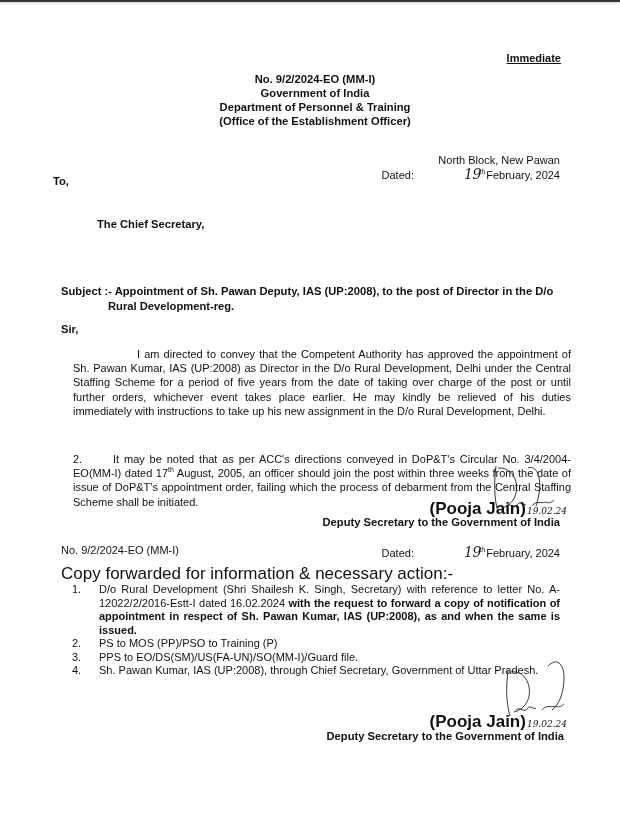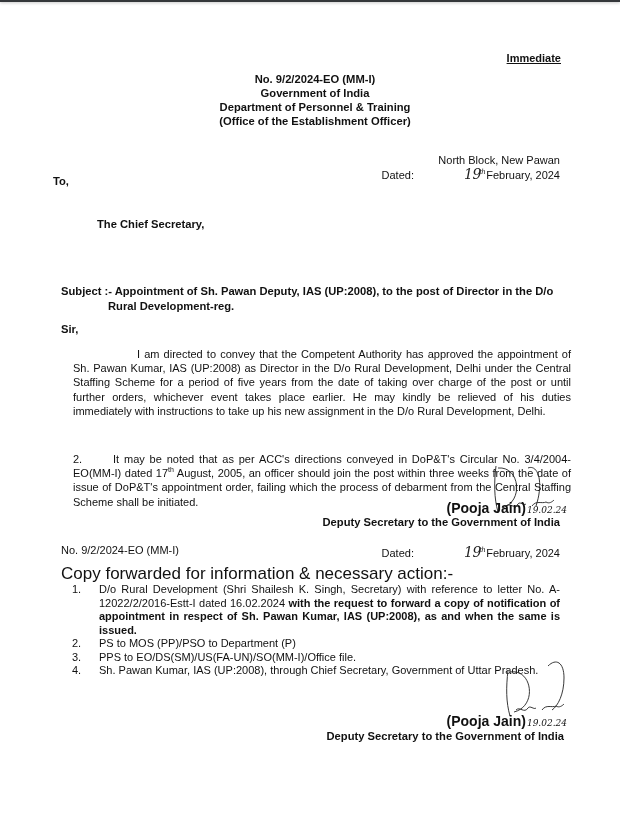--- a/index.html
+++ b/index.html
@@ -20,21 +20,21 @@
     .addressee { left: 97px; top: 217px; line-height: 14px; font-weight: bold; }
     .subject { left: 61px; top: 284px; font-weight: bold; line-height: 15px; }
     .subject .cont { padding-left: 47px; }
     .sir { left: 61px; top: 323px; font-weight: bold; }
     .para { position: absolute; left: 73px; width: 498px; text-align: justify; line-height: 14.2px; font-size: 11px; }
     .para1 { top: 347px; text-indent: 64px; }
     .para2 { top: 452px; }
     .para2 .num { display: inline-block; width: 40px; }
     sup { font-size: 7px; line-height: 0; }
     .sign-block { right: 58px; line-height: 13px; }
-    .sig-name { font-weight: bold; font-size: 14px; }
+    .sig-name { font-weight: bold; font-size: 17px; }
     .sig-title { font-weight: bold; font-size: 11.2px; }
     .sign-date { font-family: "DejaVu Serif", serif; font-style: italic; font-size: 9px; margin-left: 1px; }
     .copyno { left: 61px; top: 544px; font-size: 11px; }
     .copydate { right: 60px; top: 544px; font-size: 11px; }
     .copyfwd { left: 61px; top: 564px; font-size: 17px; }
     .list { position: absolute; left: 72px; width: 488px; font-size: 11px; line-height: 13.5px; }
     .li { display: flex; }
     .li .n { width: 27px; flex: none; }
     .li .t { flex: 1; text-align: justify; }
     .sigsvg { position: absolute; }
@@ -100,25 +100,25 @@
 </div>
 <div class="abs copyfwd">Copy forwarded for information &amp; necessary action:-</div>
 
 <div class="list" style="top:583px;">
   <div class="li">
     <span class="n">1.</span>
     <span class="t"><span>D/o Rural Development (Shri Shailesh K. Singh, Secretary) with reference to letter No. A-12022/2/2016-Estt-I dated 16.02.2024 </span><b>with the request to forward a copy of notification of appointment in respect of Sh. Pawan Kumar, IAS (UP:2008), as and when the same is issued.</b></span>
   </div>
   <div class="li">
     <span class="n">2.</span>
-    <span class="t">PS to MOS (PP)/PSO to Department (P)</span>
+    <span class="t">PS to MOS (PP)/PSO to Training (P)</span>
   </div>
   <div class="li">
     <span class="n">3.</span>
-    <span class="t">PPS to EO/DS(SM)/US(FA-UN)/SO(MM-I)/Office file.</span>
+    <span class="t">PPS to EO/DS(SM)/US(FA-UN)/SO(MM-I)/Guard file.</span>
   </div>
   <div class="li">
     <span class="n">4.</span>
     <span class="t">Sh. Pawan Kumar, IAS (UP:2008), through Chief Secretary, Government of Uttar Pradesh.</span>
   </div>
 </div>
 
 <svg class="sigsvg" style="left:498px; top:658px;" width="90" height="60">
   <path d="M10 12 C8 30, 8 44, 12 58"></path>
   <path d="M12 14 C34 10, 40 48, 16 54"></path>

